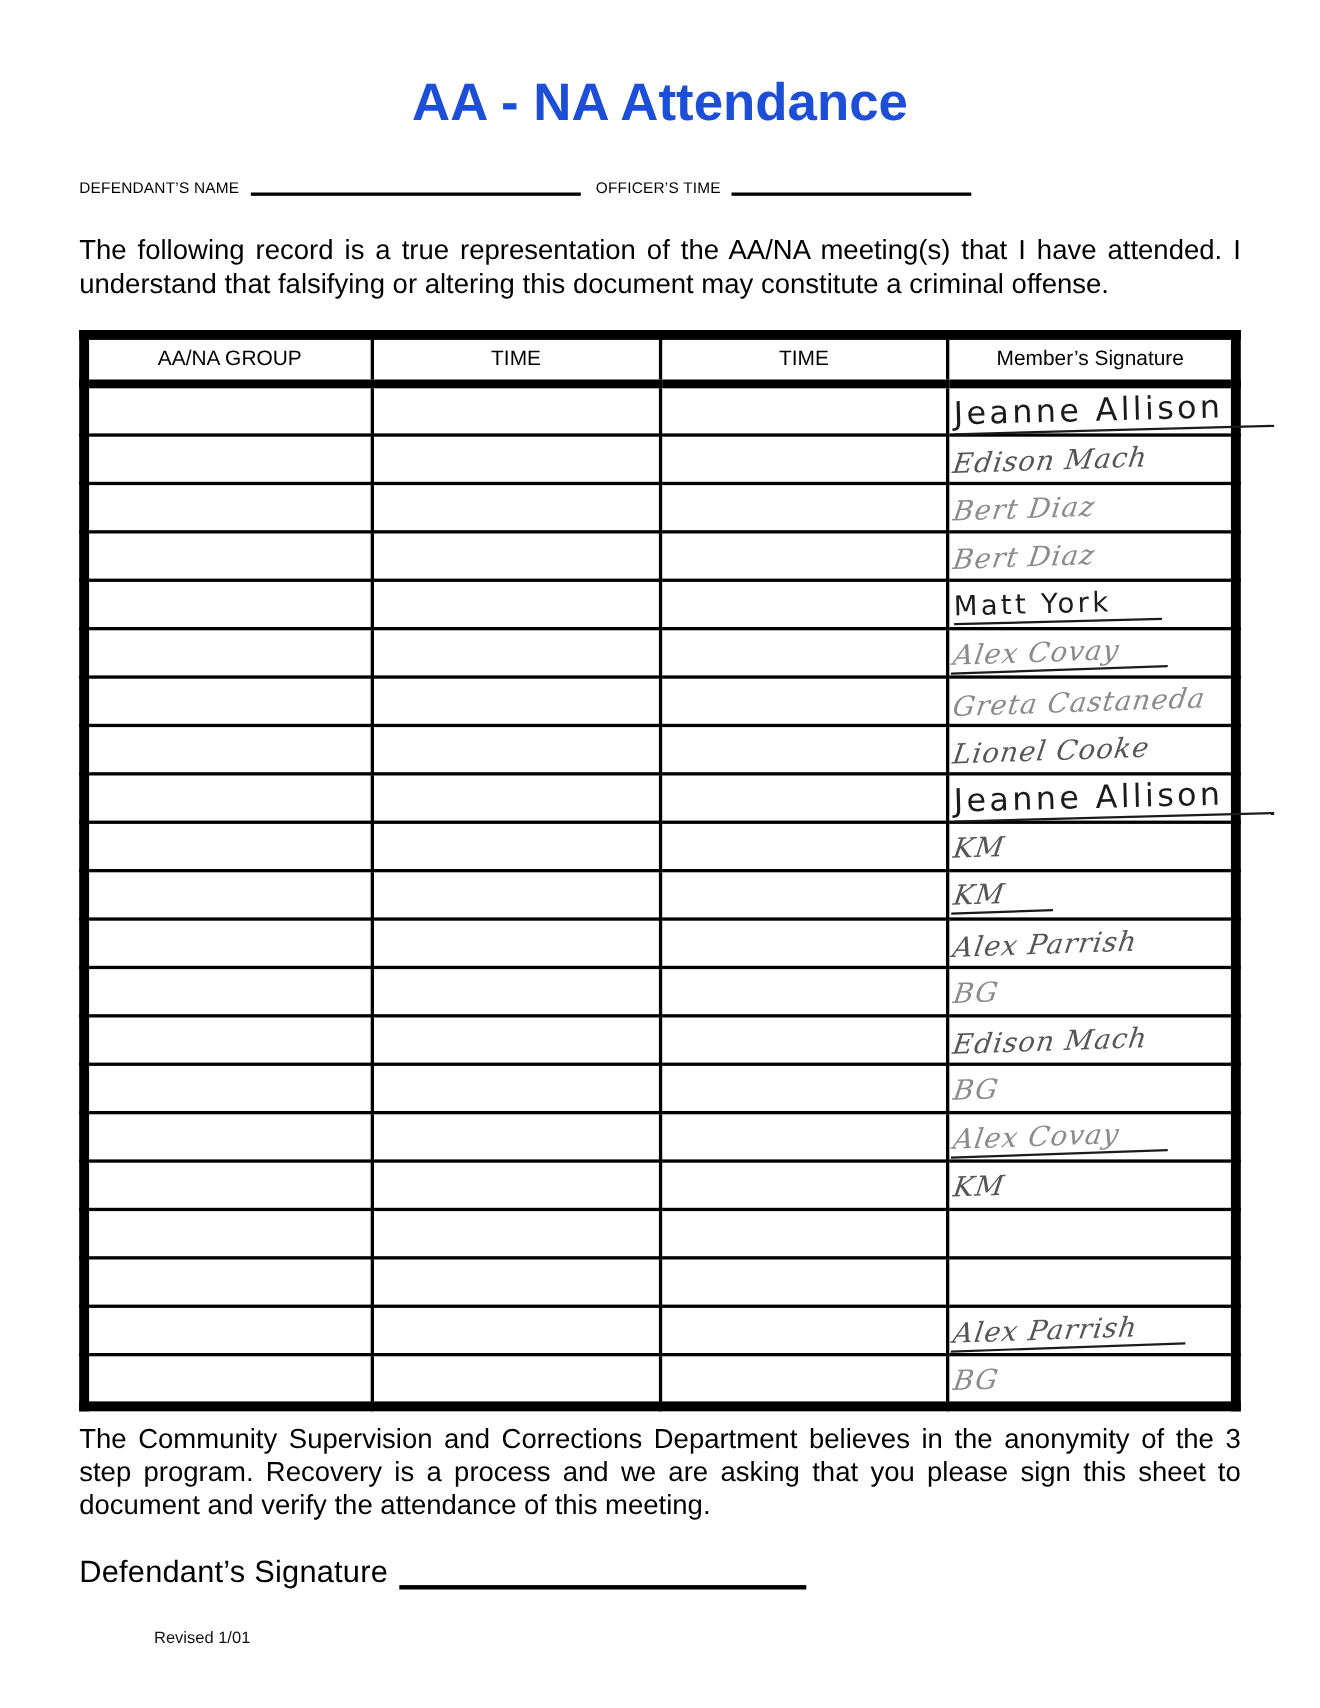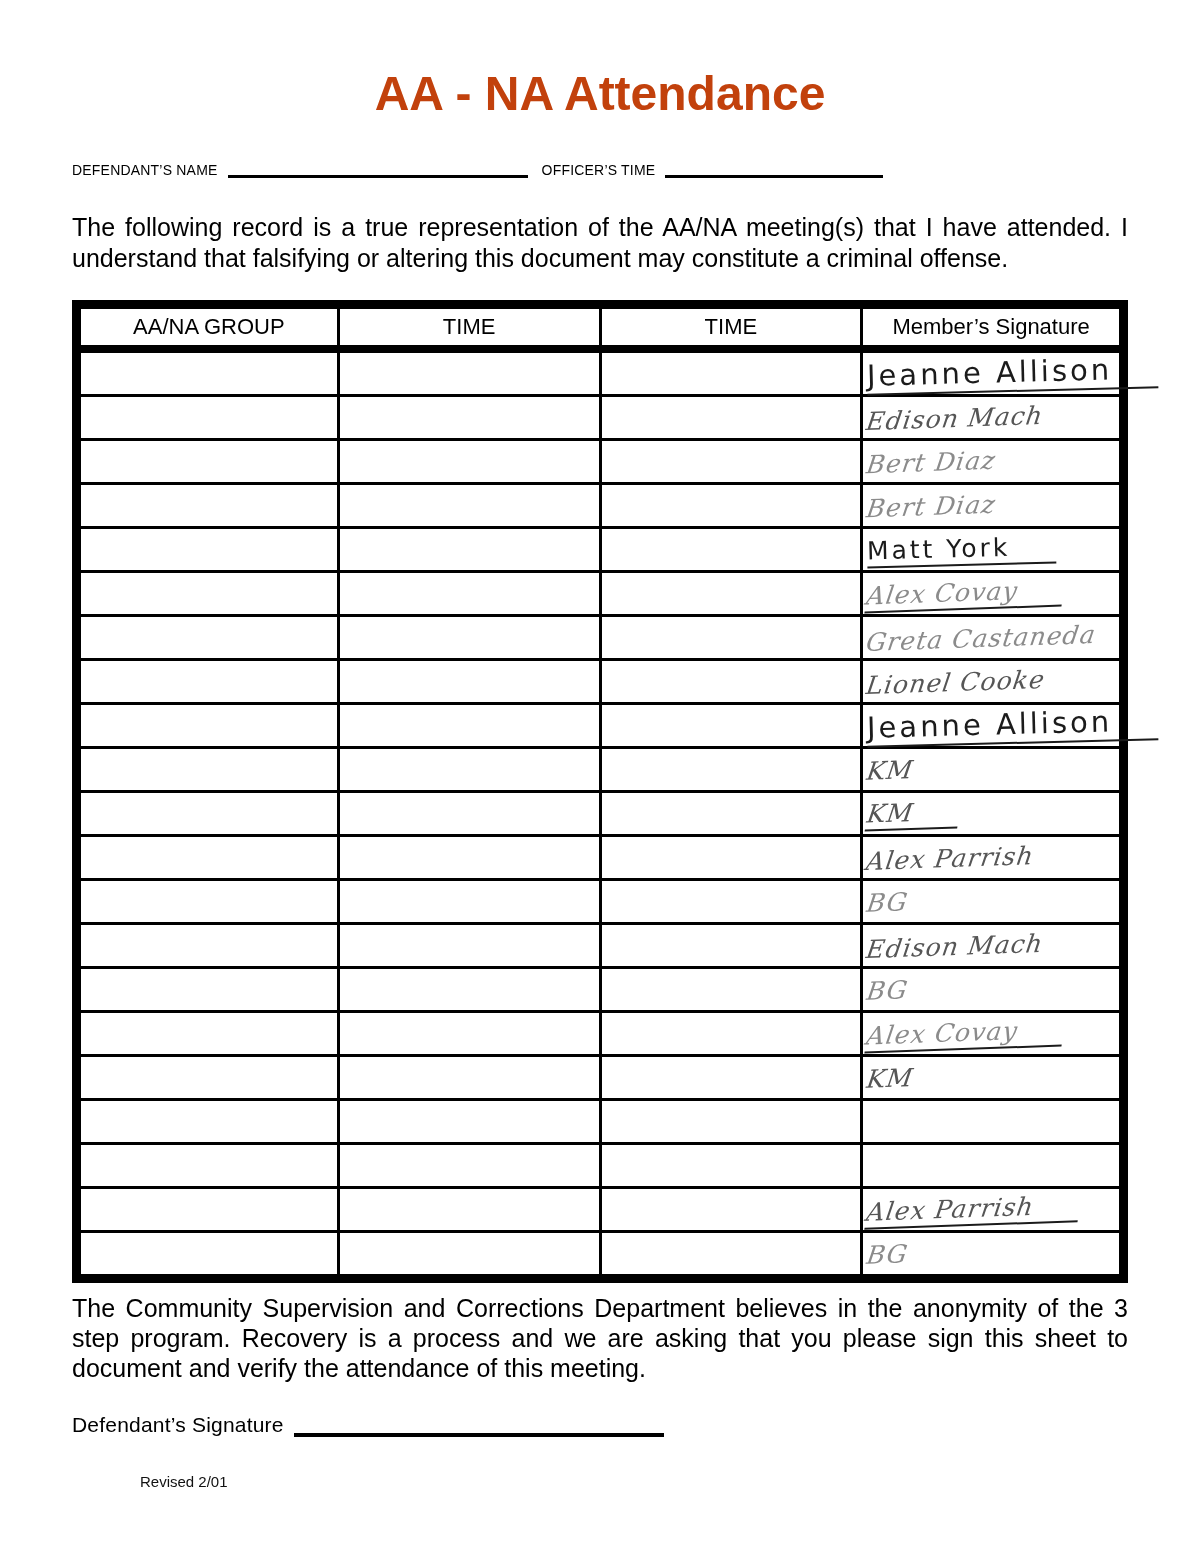--- a/index.html
+++ b/index.html
@@ -18,21 +18,21 @@
     overflow: hidden;
     box-sizing: border-box;
     padding: 66px 72px 0 72px;
   }
   .title {
     text-align: center;
     font-size: 48px;
     font-weight: bold;
     letter-spacing: 0px;
     margin: 0 0 34px 0;
-    color: #c2410c;
+    color: #1d4ed8;
   }
   .name-row {
     display: flex;
     align-items: flex-end;
     font-size: 14px;
     margin-bottom: 34px;
     white-space: nowrap;
   }
   .field-label { letter-spacing: 0.2px; }
   .blank-line {
@@ -52,21 +52,21 @@
   .footer-note { margin-top: 10px; margin-bottom: 24px; line-height: 30px; }
 
   table.att-table {
     border-collapse: collapse;
     table-layout: fixed;
     width: 1056px;
     border: 9px solid var(--line, #000);
   }
   table.att-table col { width: 25%; }
   table.att-table th {
-    font-size: 22px;
+    font-size: 19px;
     font-weight: normal;
     height: 36px;
     border-bottom: 8px solid var(--line, #000);
     border-left: 3px solid var(--line, #000);
     border-right: 3px solid var(--line, #000);
     padding: 0 4px;
     text-align: center;
     vertical-align: middle;
   }
   table.att-table td {
@@ -104,21 +104,21 @@
   .ink-light { color: var(--ink-light, #8b8b8b); }
   .sig.underlined {
     border-bottom: 2.5px solid var(--ink-dark, #1b1b1b);
     padding-right: 46px;
     padding-bottom: 3px;
   }
 
   .sign-row {
     display: flex;
     align-items: flex-end;
-    font-size: 21px;
+    font-size: 28px;
     margin-top: 30px;
     white-space: nowrap;
     text-align: right;
   }
   .line-sign { width: 370px; border-bottom-width: 4px; }
   .revision {
     font-size: 15px;
     margin-top: 36px;
     margin-left: 68px;
     color: #111;
@@ -347,15 +347,15 @@
   </tbody>
   </table>
 
   <p class="footer-note">The Community Supervision and Corrections Department believes in the anonymity of the 3 step program.  Recovery is a process and we are asking that you please sign this sheet to document and verify the attendance of this meeting.</p>
 
   <div class="sign-row">
     <span class="field-label">Defendant’s Signature</span>
     <span class="blank-line line-sign"></span>
   </div>
 
-  <div class="revision">Revised 2/01</div>
+  <div class="revision">Revised 1/01</div>
 
 </div>
 
 </body></html>

